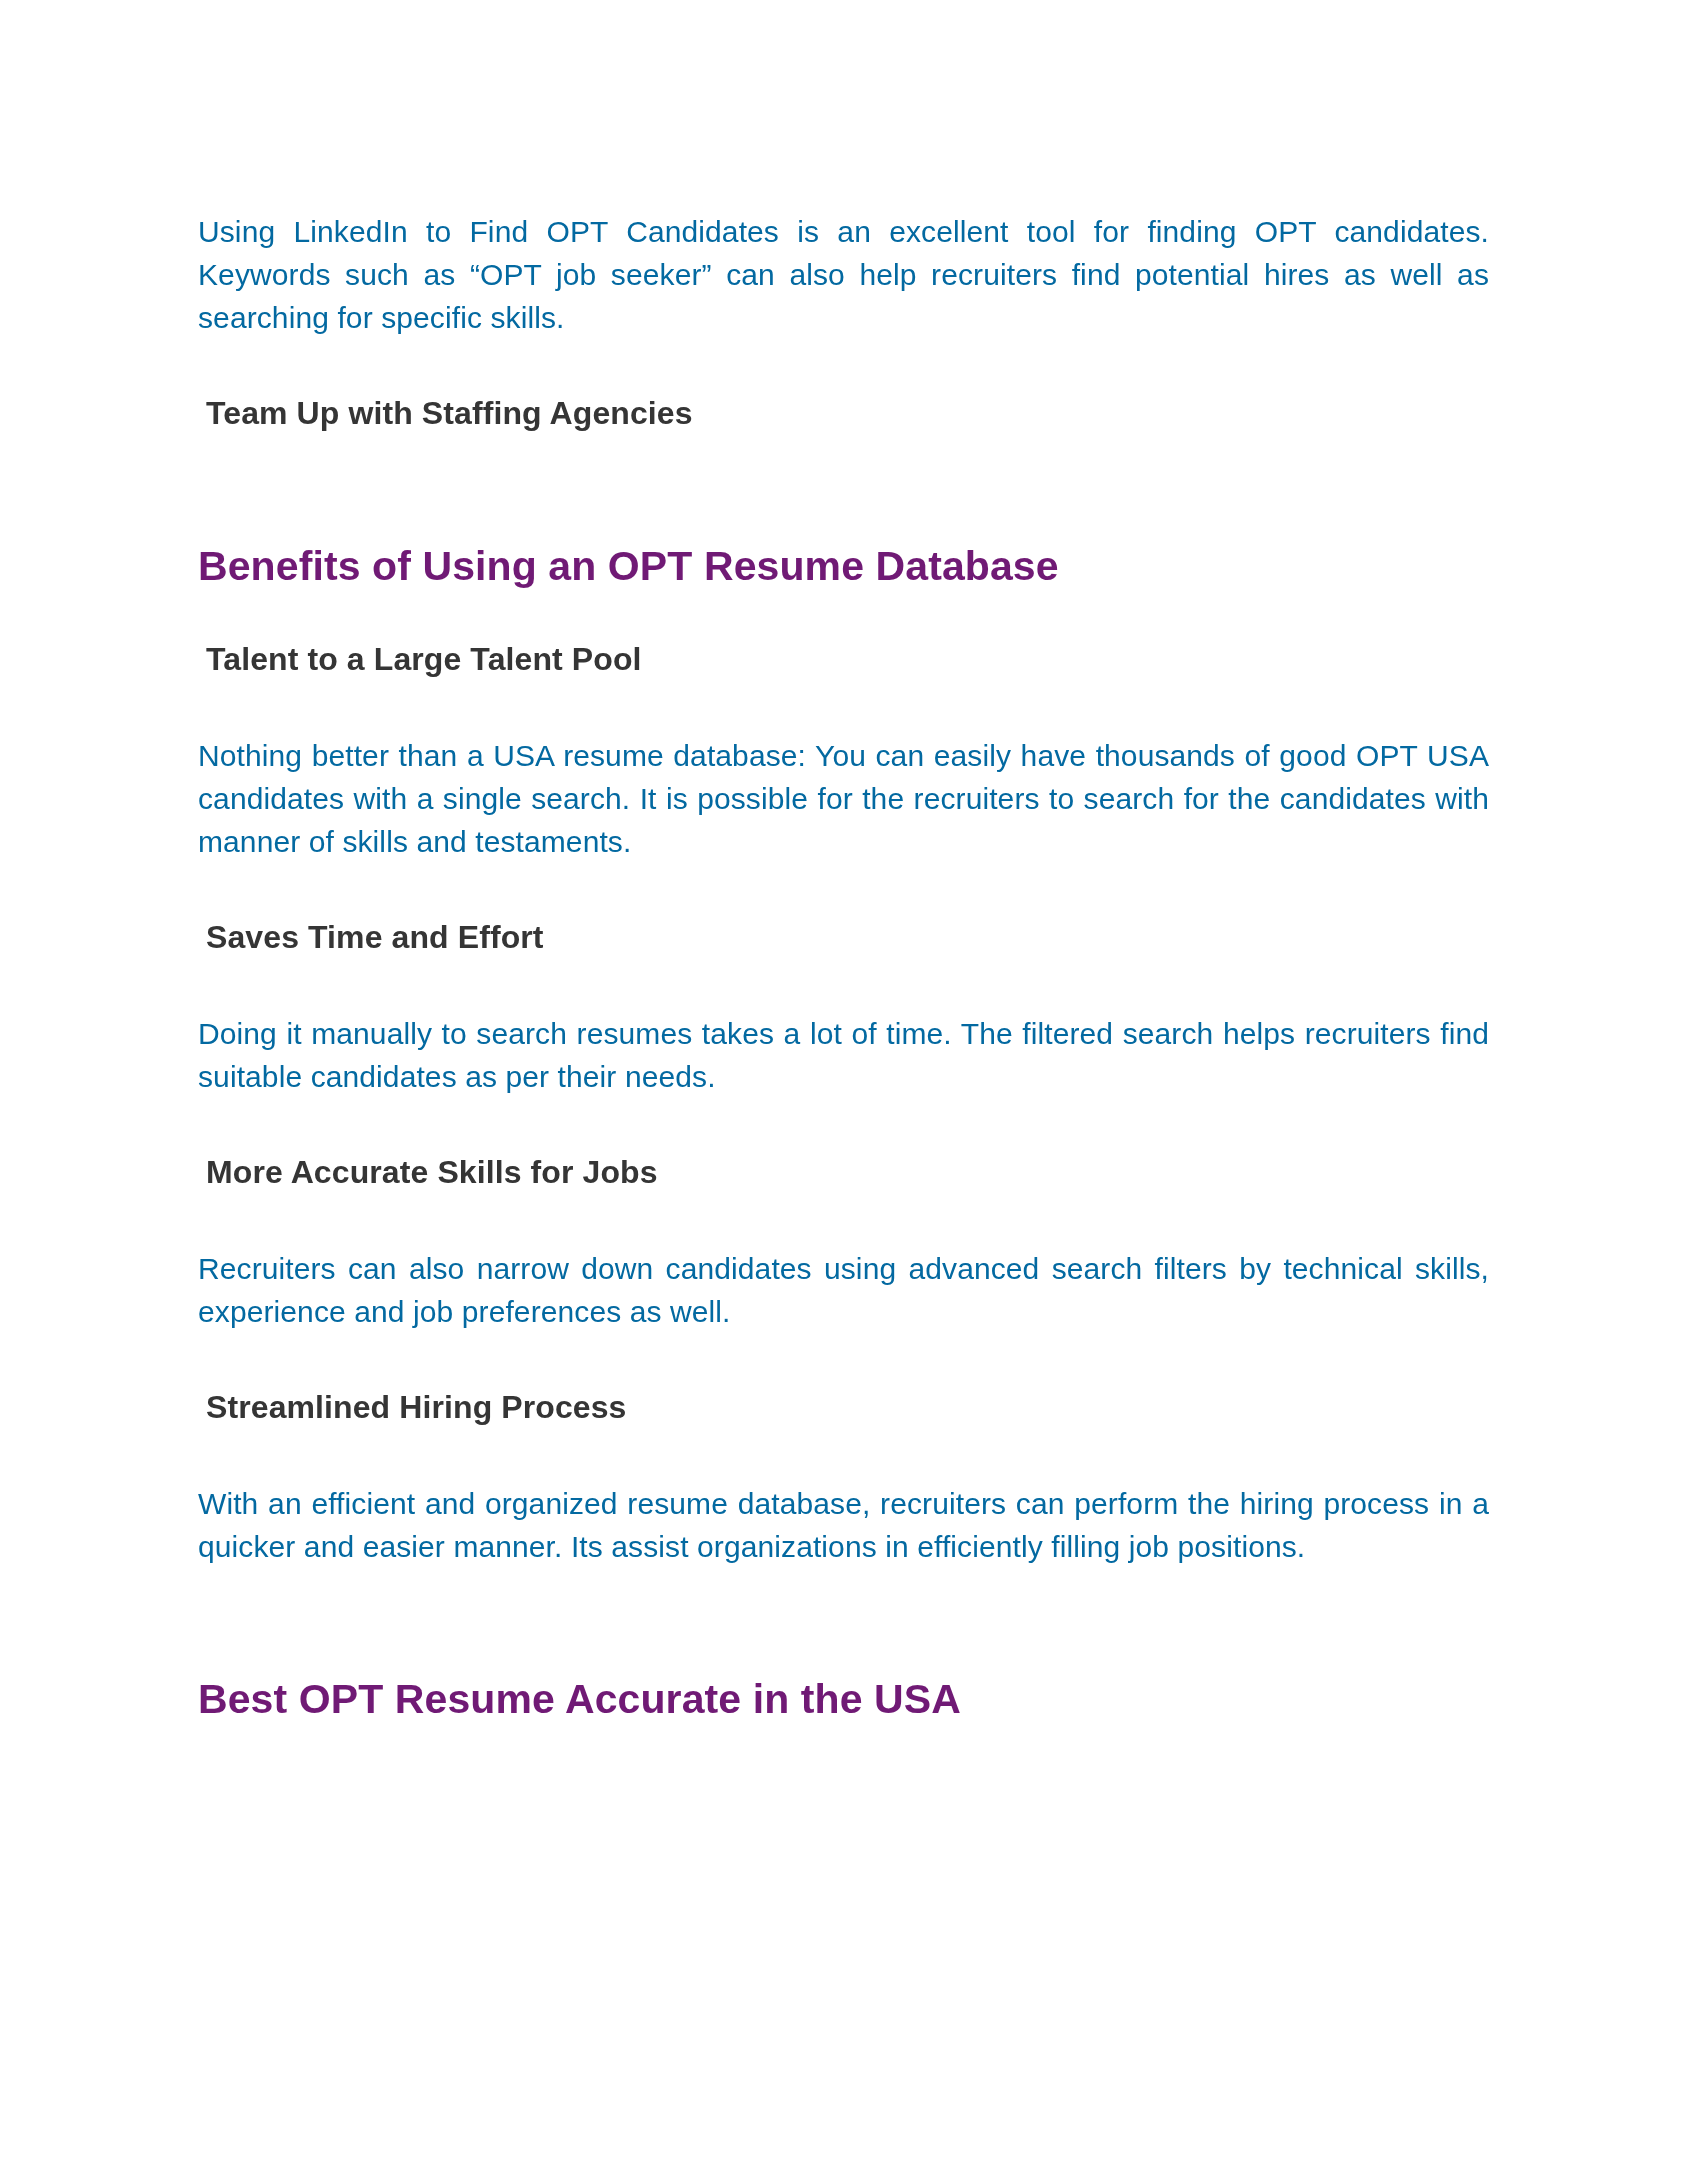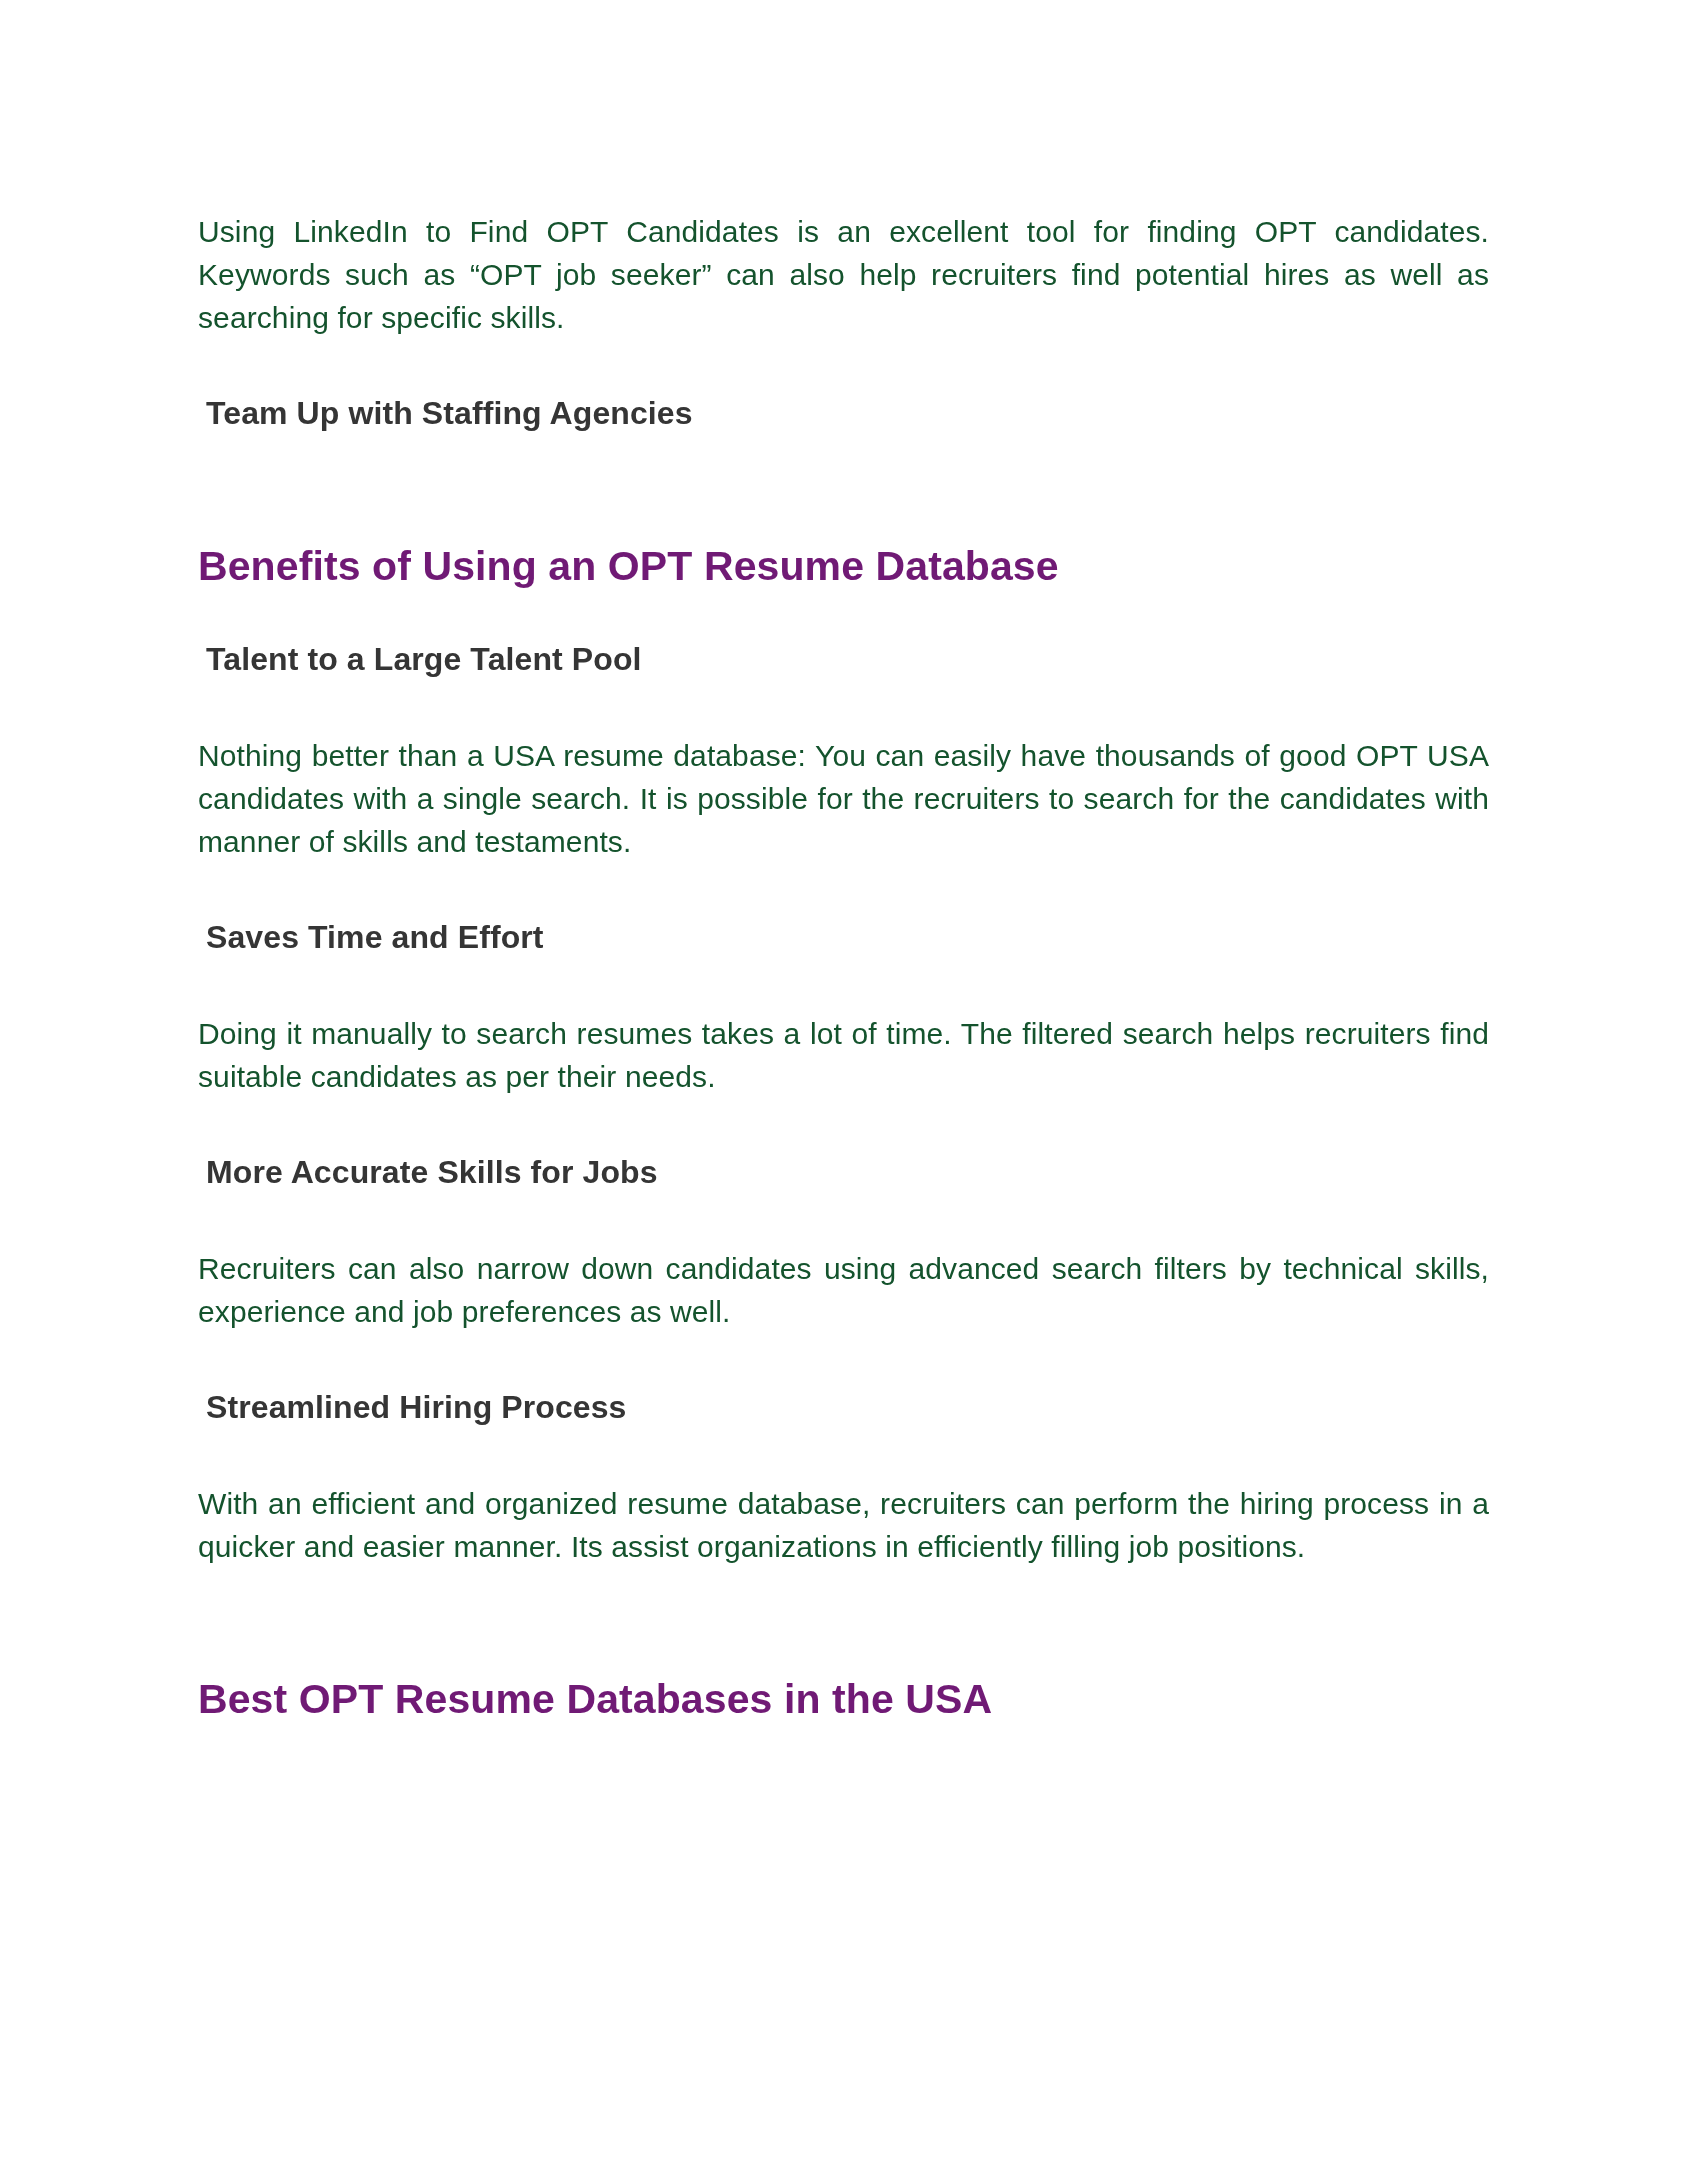--- a/index.html
+++ b/index.html
@@ -19,21 +19,21 @@
     min-height: 2183px;
     background: #ffffff;
     box-sizing: border-box;
     padding: 210px 198px 132px 198px;
     display: flow-root;
   }
   .para {
     font-size: 30px;
     line-height: 43px;
     text-align: justify;
-    color: #14532d;
+    color: #0369a1;
     margin: 0 0 53px 0;
     font-weight: 400;
     letter-spacing: 0.1px;
   }
   .h3 {
     font-size: 32px;
     line-height: 43px;
     font-weight: 700;
     color: #353535;
     margin: 0 0 53px 8px;
@@ -72,16 +72,16 @@
   <p class="para">Doing it manually to search resumes takes a lot of time. The filtered search helps recruiters find suitable candidates as per their needs.</p>
 
   <div class="h3">More Accurate  Skills for Jobs</div>
 
   <p class="para">Recruiters can  also narrow down candidates using advanced search filters by technical skills, experience and job preferences as well.</p>
 
   <div class="h3">Streamlined Hiring Process</div>
 
   <p class="para">With an efficient and organized resume database, recruiters can perform the hiring process in a quicker and easier manner. Its  assist organizations in efficiently filling job positions.</p>
 
-  <div class="h2">Best OPT Resume Databases in the USA</div>
+  <div class="h2">Best OPT Resume Accurate in the USA</div>
 
 </div>
 
 
 </body></html>

